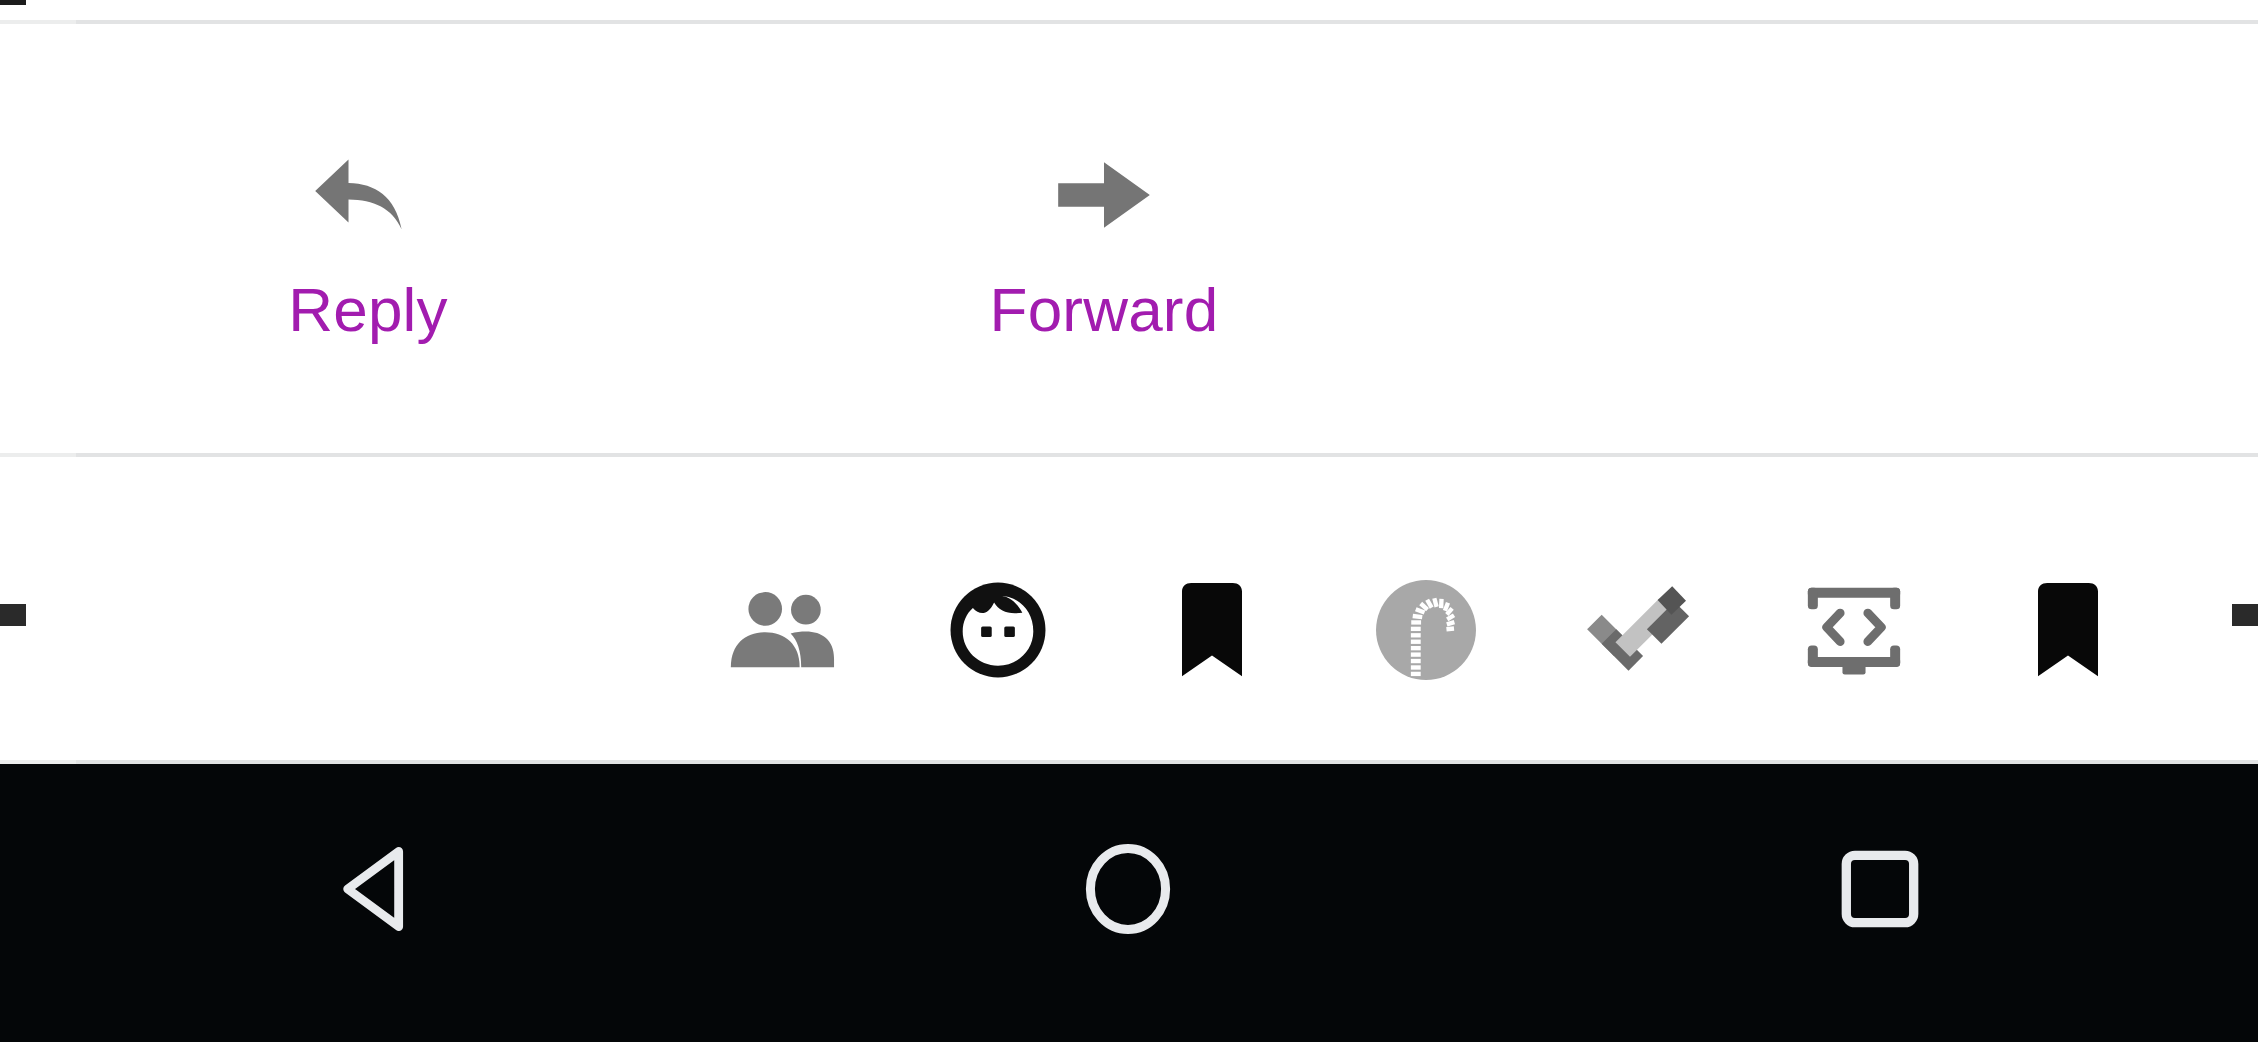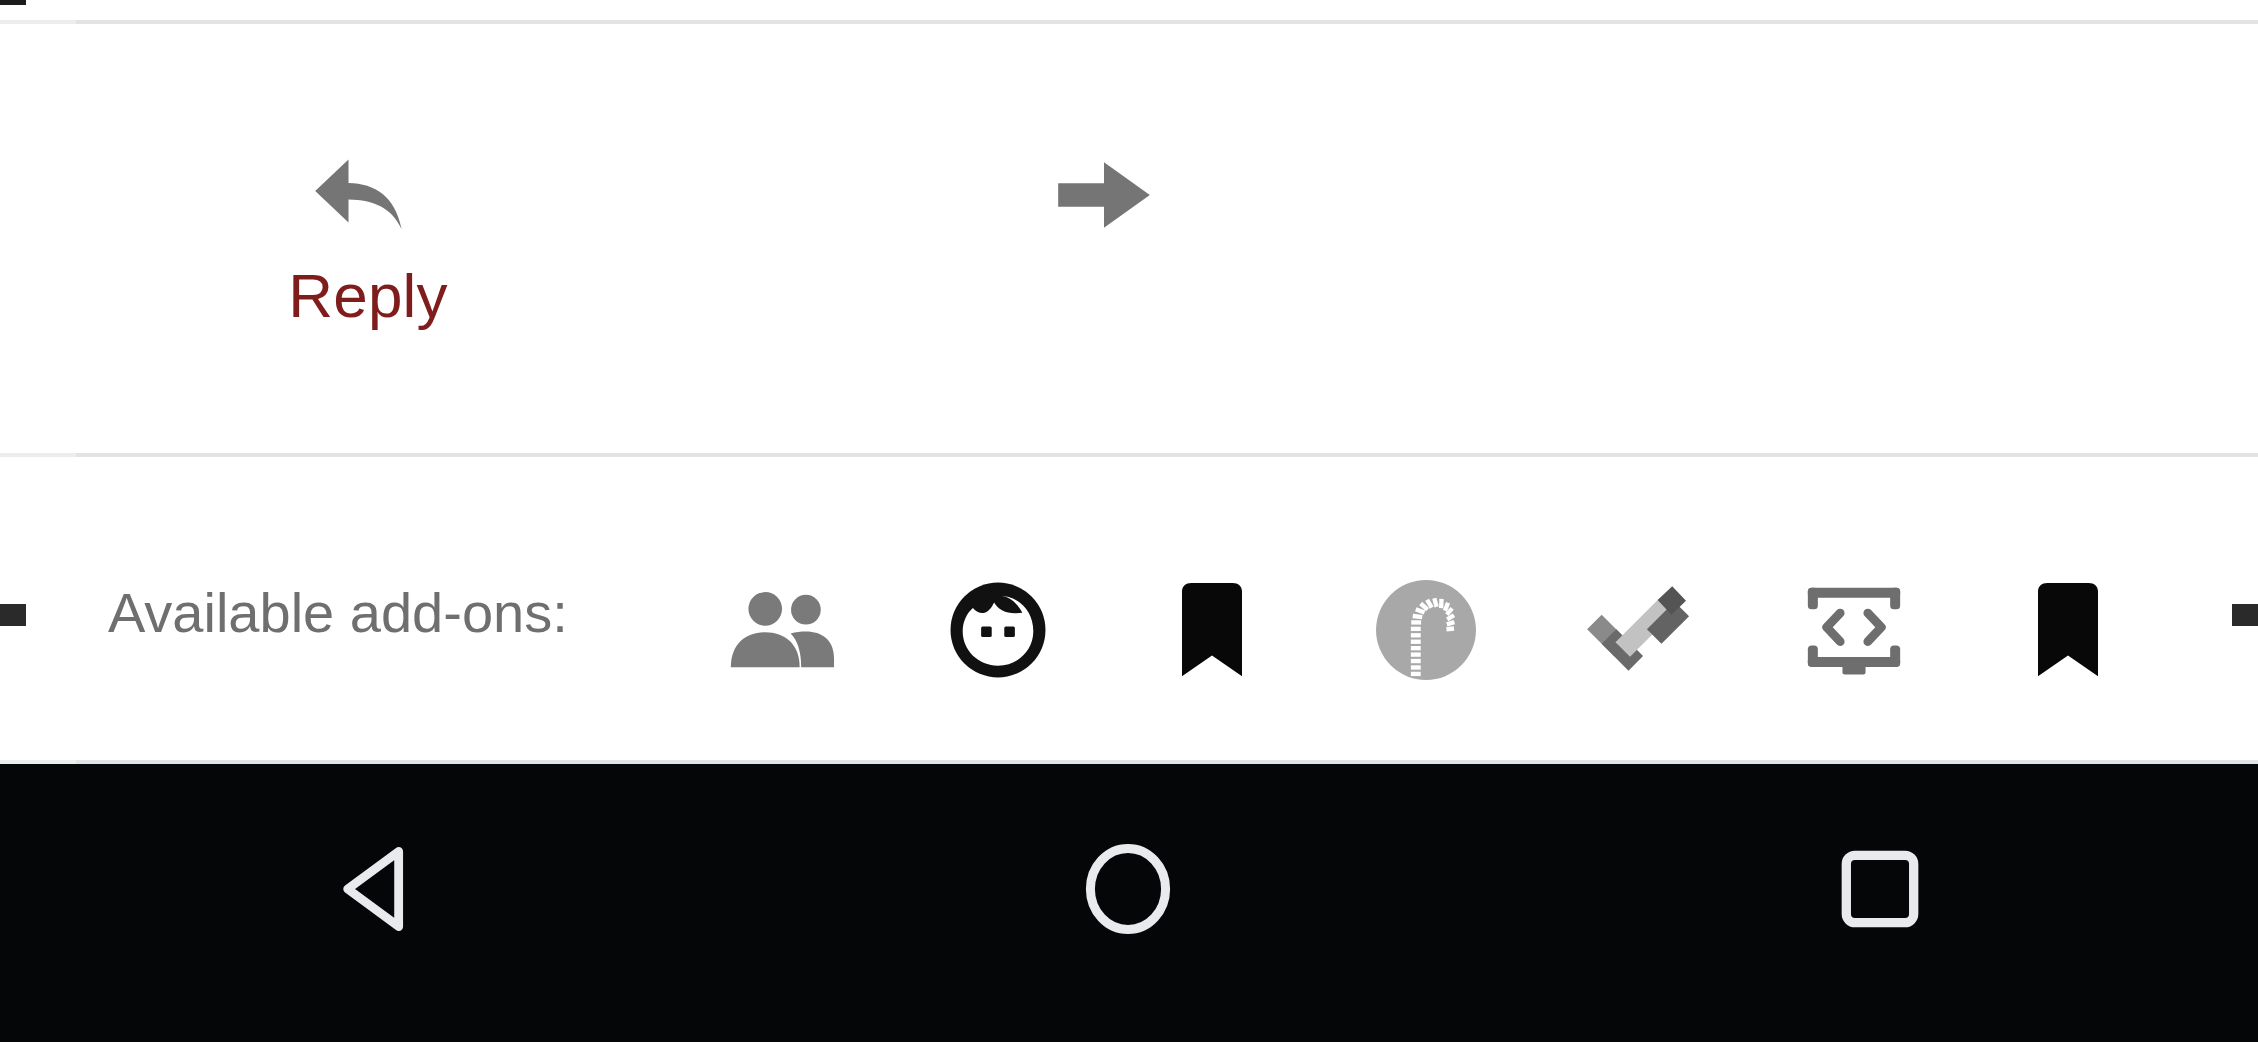--- a/index.html
+++ b/index.html
@@ -76,24 +76,24 @@
     cursor: pointer;
     user-select: none;
   }
   .reply-action .icon-wrap {
     height: 96px;
     display: flex;
     align-items: center;
     justify-content: center;
   }
   .reply-action .label {
-    margin-top: 22px;
+    margin-top: 36px;
     font-size: 62px;
     line-height: 62px;
-    color: #7f1d1d;
+    color: #a21caf;
     font-weight: 400;
     letter-spacing: 0.2px;
   }
 
   
   .addons-row {
     position: absolute;
     left: 0;
     top: 457px;
     width: 2258px;
@@ -182,34 +182,34 @@
       <div class="label">Reply</div>
     </div>
 
 
     <div class="reply-action">
       <div class="icon-wrap">
         <svg width="112" height="72" viewBox="0 0 32 22">
           <path d="M2.0 7.4 L16.0 7.4 L16.0 1.0 L30.0 11.0 L16.0 21.0 L16.0 14.6 L2.0 14.6 Z" fill="#757575"></path>
         </svg>
       </div>
+      <div class="label">Forward</div>
     </div>
 
   </div>
 
   <div class="divider divider-mid">
     <div class="divider-notch"></div>
   </div>
 
   <div class="addons-row"></div>
 
   <div class="edge-frag left"></div>
   <div class="edge-frag right"></div>
 
-  <div class="addons-label">Available add-ons:</div>
 
   <div class="addon-icon" style="left:724px">
     <span>
       <svg width="118" height="86" viewBox="0 0 30 22">
         <circle cx="10.2" cy="5.6" r="4.3" fill="#7a7a7a"></circle>
         <circle cx="20.6" cy="5.8" r="3.8" fill="#7a7a7a"></circle>
         <path d="M1.4 20.5 C1.4 14.6 5.2 11.6 10.2 11.6 C15.2 11.6 19.0 14.6 19.0 20.5 Z" fill="#7a7a7a"></path>
         <path d="M19.4 20.5 C19.4 16.4 18.4 13.6 16.7 11.9 C18.0 11.5 19.3 11.4 20.6 11.4 C24.7 11.4 27.8 13.6 27.8 18.2 L27.8 20.5 Z" fill="#7a7a7a"></path>
       </svg>
     </span>

